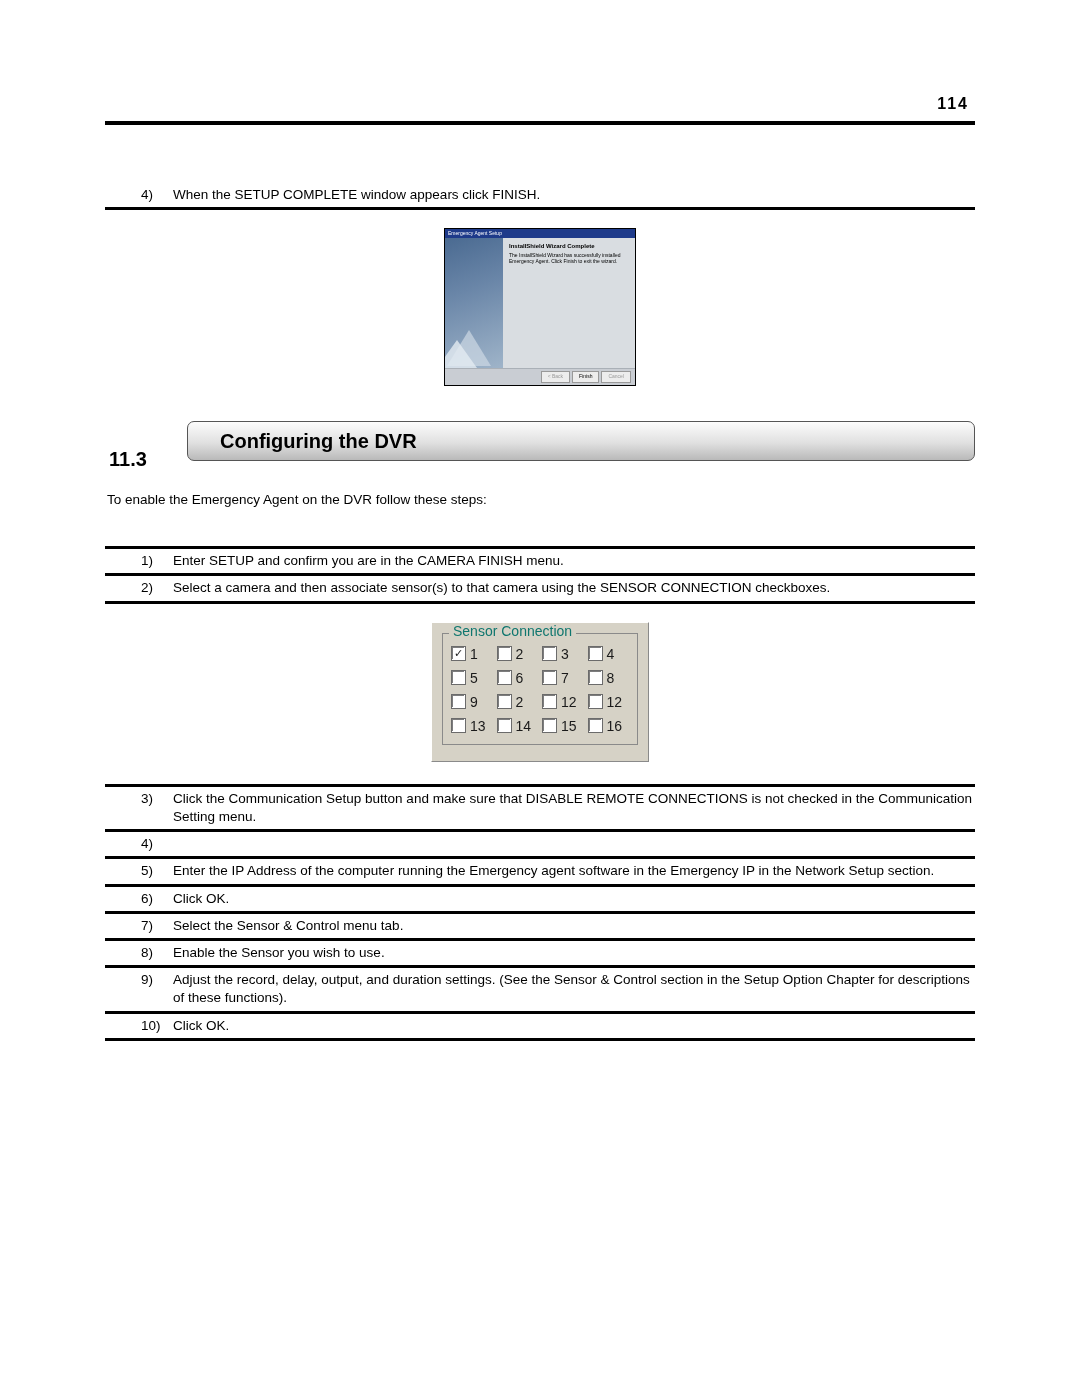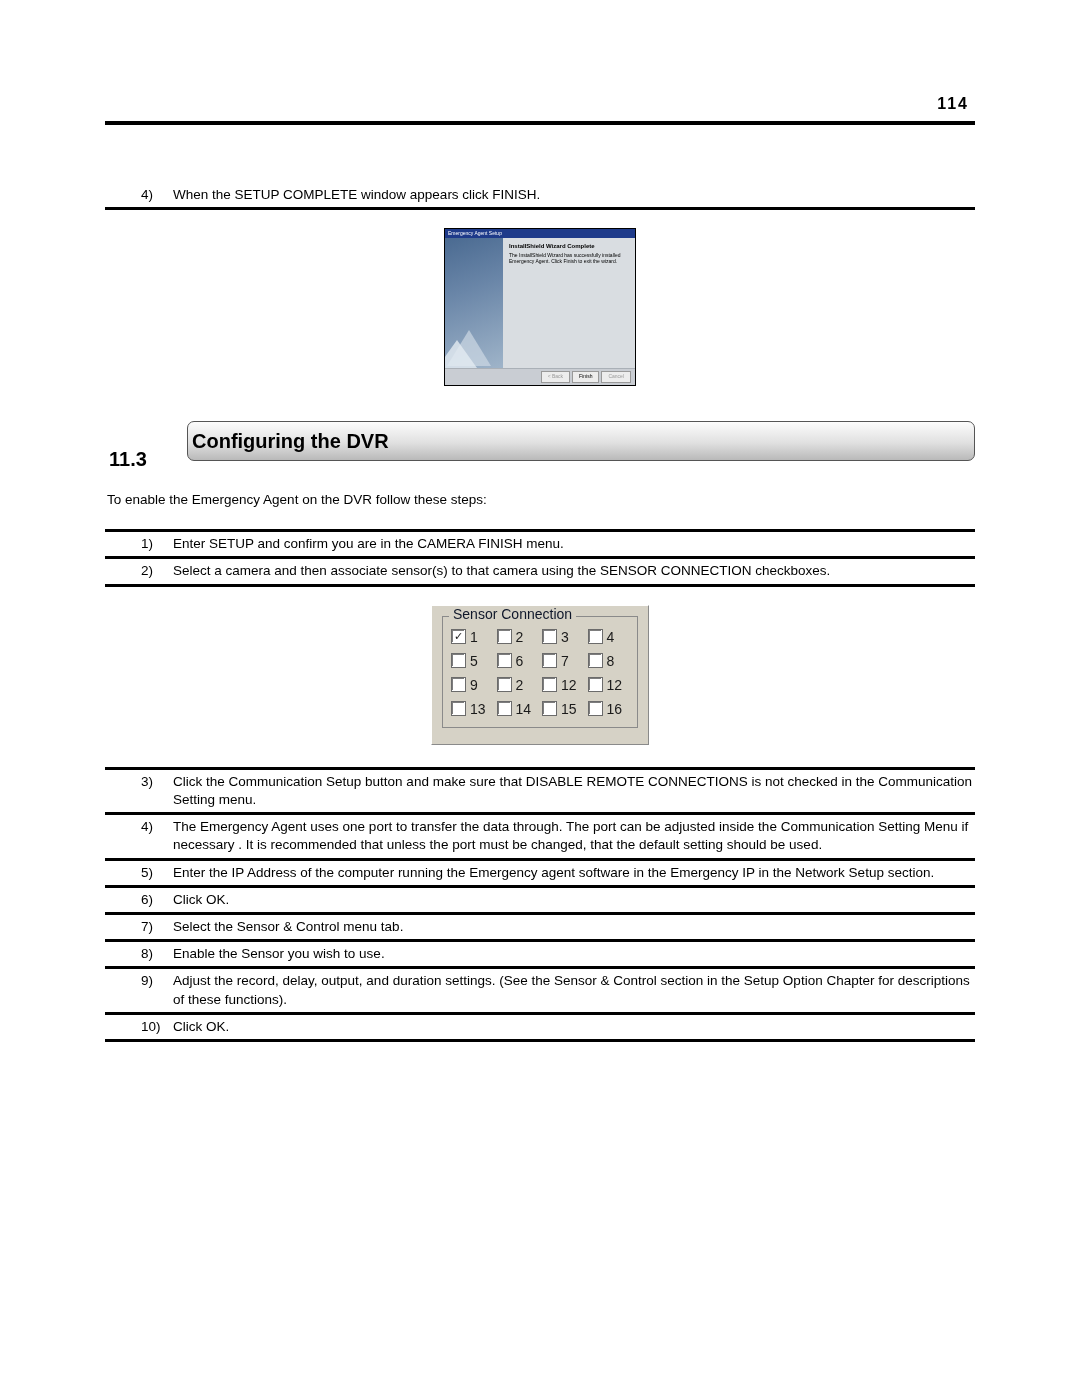--- a/index.html
+++ b/index.html
@@ -137,28 +137,28 @@
     margin-top: 36px;
   }
   .section-title-box {
     flex: 1;
     height: 38px;
     background: linear-gradient(#fcfcfc,#e0e0e0 55%,#b9b9b9);
     border: 1px solid #555;
     border-radius: 7px;
     display: flex;
     align-items: center;
-    padding-left: 4px;
+    padding-left: 32px;
     font-size: 20px;
     font-weight: bold;
   }
 
   .intro-text {
     font-size: 13.5px;
-    margin-bottom: 22px;
+    margin-bottom: 39px;
     padding-left: 2px;
   }
 
   
   .sensor-wrap {
     display: flex;
     justify-content: center;
     margin: 18px 0 22px 0;
   }
   .sensor-box {
@@ -176,21 +176,21 @@
     padding: 12px 8px 10px 8px;
     position: relative;
   }
   .sensor-legend {
     position: absolute;
     top: -11px;
     left: 6px;
     background: #d6d2c6;
     padding: 0 4px;
     font-size: 14px;
-    color: #0f172a;
+    color: #0f766e;
   }
   .sensor-grid {
     display: grid;
     grid-template-columns: repeat(4, 1fr);
     gap: 8px 4px;
   }
   .chk-cell {
     display: flex;
     align-items: center;
     gap: 4px;
@@ -340,21 +340,20 @@
   </div>
 
   <hr class="row-sep">
   <div class="inst-row">
     <div class="inst-num">3)</div>
     <div class="inst-text">Click the Communication Setup button and make sure that DISABLE REMOTE CONNECTIONS is not checked in the Communication Setting menu.</div>
   </div>
   <hr class="row-sep">
   <div class="inst-row">
     <div class="inst-num">4)</div>
-    <div class="inst-text">The Emergency Agent uses one port to transfer the data through. The port can be adjusted inside the Communication Setting Menu  if necessary . It is recommended that unless the port must be changed, that the default setting should be used.</div>
   </div>
   <hr class="row-sep">
   <div class="inst-row">
     <div class="inst-num">5)</div>
     <div class="inst-text">Enter the IP Address of the computer running the Emergency agent software in the Emergency IP in the Network Setup section.</div>
   </div>
   <hr class="row-sep">
   <div class="inst-row">
     <div class="inst-num">6)</div>
     <div class="inst-text">Click OK.</div>

